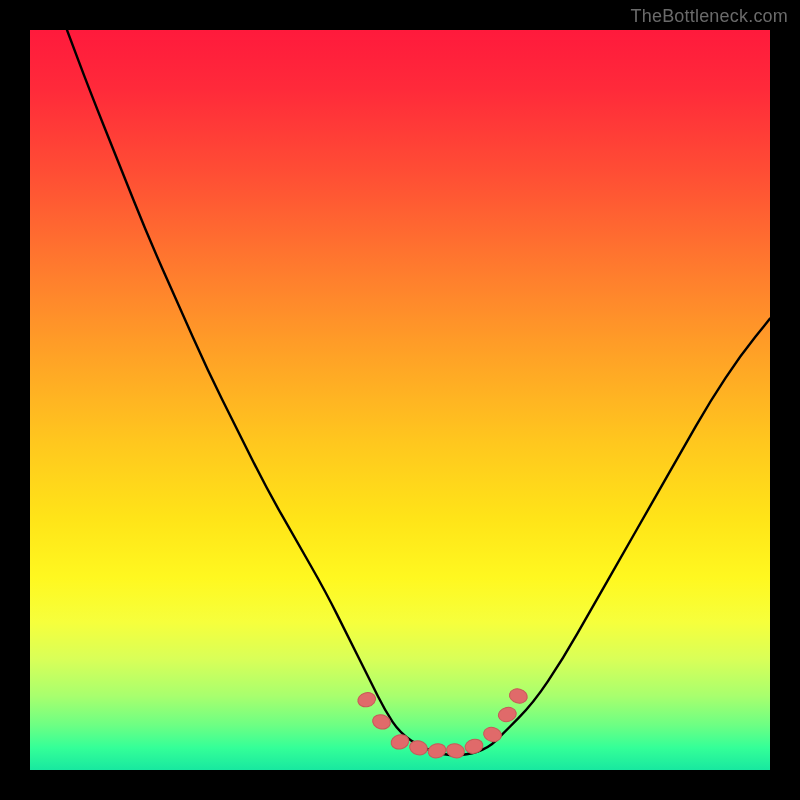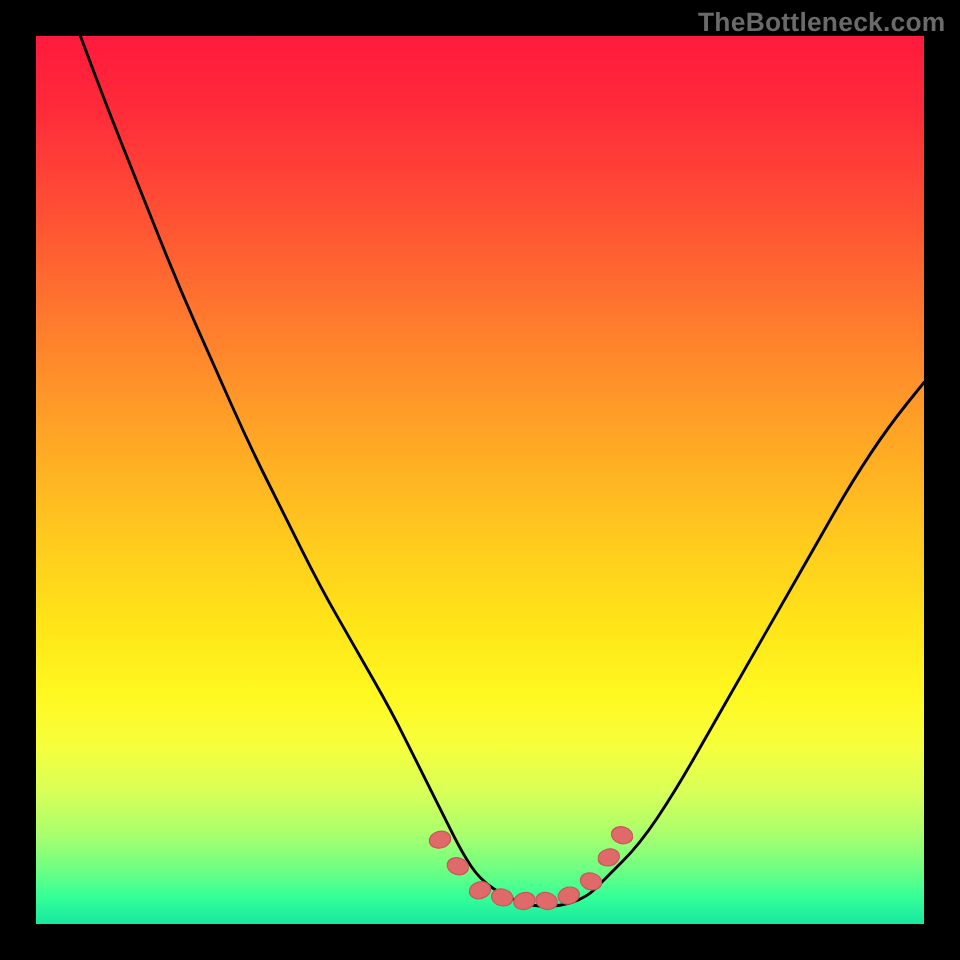--- a/index.html
+++ b/index.html
@@ -47,23 +47,23 @@
     left: 0;
     top: 0;
     width: 740px;
     height: 740px;
   }
   .watermark {
     position: absolute;
     top: 6px;
     right: 12px;
     color: #6a6a6a;
-    font-size: 22px;
+    font-size: 18px;
     letter-spacing: 0.2px;
-    font-weight: 700;
+    font-weight: 400;
     user-select: none;
   }
 </style>
 </head>
 <body>
 
 <div class="frame">
   <div class="plot-area">
     <svg class="plot-svg" viewBox="0 0 740 740" preserveAspectRatio="none">
       <path id="curve-path" fill="none" stroke="#000000" stroke-width="2.4" stroke-linecap="round" stroke-linejoin="round" d="M 37.0 0.0 Q 37.0 0.0 48.1 29.6 Q 59.2 59.2 74.0 96.2 Q 88.8 133.2 103.6 170.2 Q 118.4 207.2 133.2 240.5 Q 148.0 273.8 162.8 307.1 Q 177.6 340.4 192.4 370.0 Q 207.2 399.6 222.0 429.2 Q 236.8 458.8 251.6 484.7 Q 266.4 510.6 281.2 536.5 Q 296.0 562.4 307.1 584.6 Q 318.2 606.8 329.3 629.0 Q 340.4 651.2 347.8 666.0 Q 355.2 680.8 362.6 691.9 Q 370.0 703.0 381.1 710.4 Q 392.2 717.8 403.3 721.5 Q 414.4 725.2 425.5 725.2 Q 436.6 725.2 447.7 721.5 Q 458.8 717.8 466.2 710.4 Q 473.6 703.0 488.4 688.2 Q 503.2 673.4 518.0 651.2 Q 532.8 629.0 547.6 603.1 Q 562.4 577.2 577.2 551.3 Q 592.0 525.4 606.8 499.5 Q 621.6 473.6 636.4 447.7 Q 651.2 421.8 666.0 395.9 Q 680.8 370.0 695.6 347.8 Q 710.4 325.6 725.2 307.1 T 740.0 288.6"></path>

